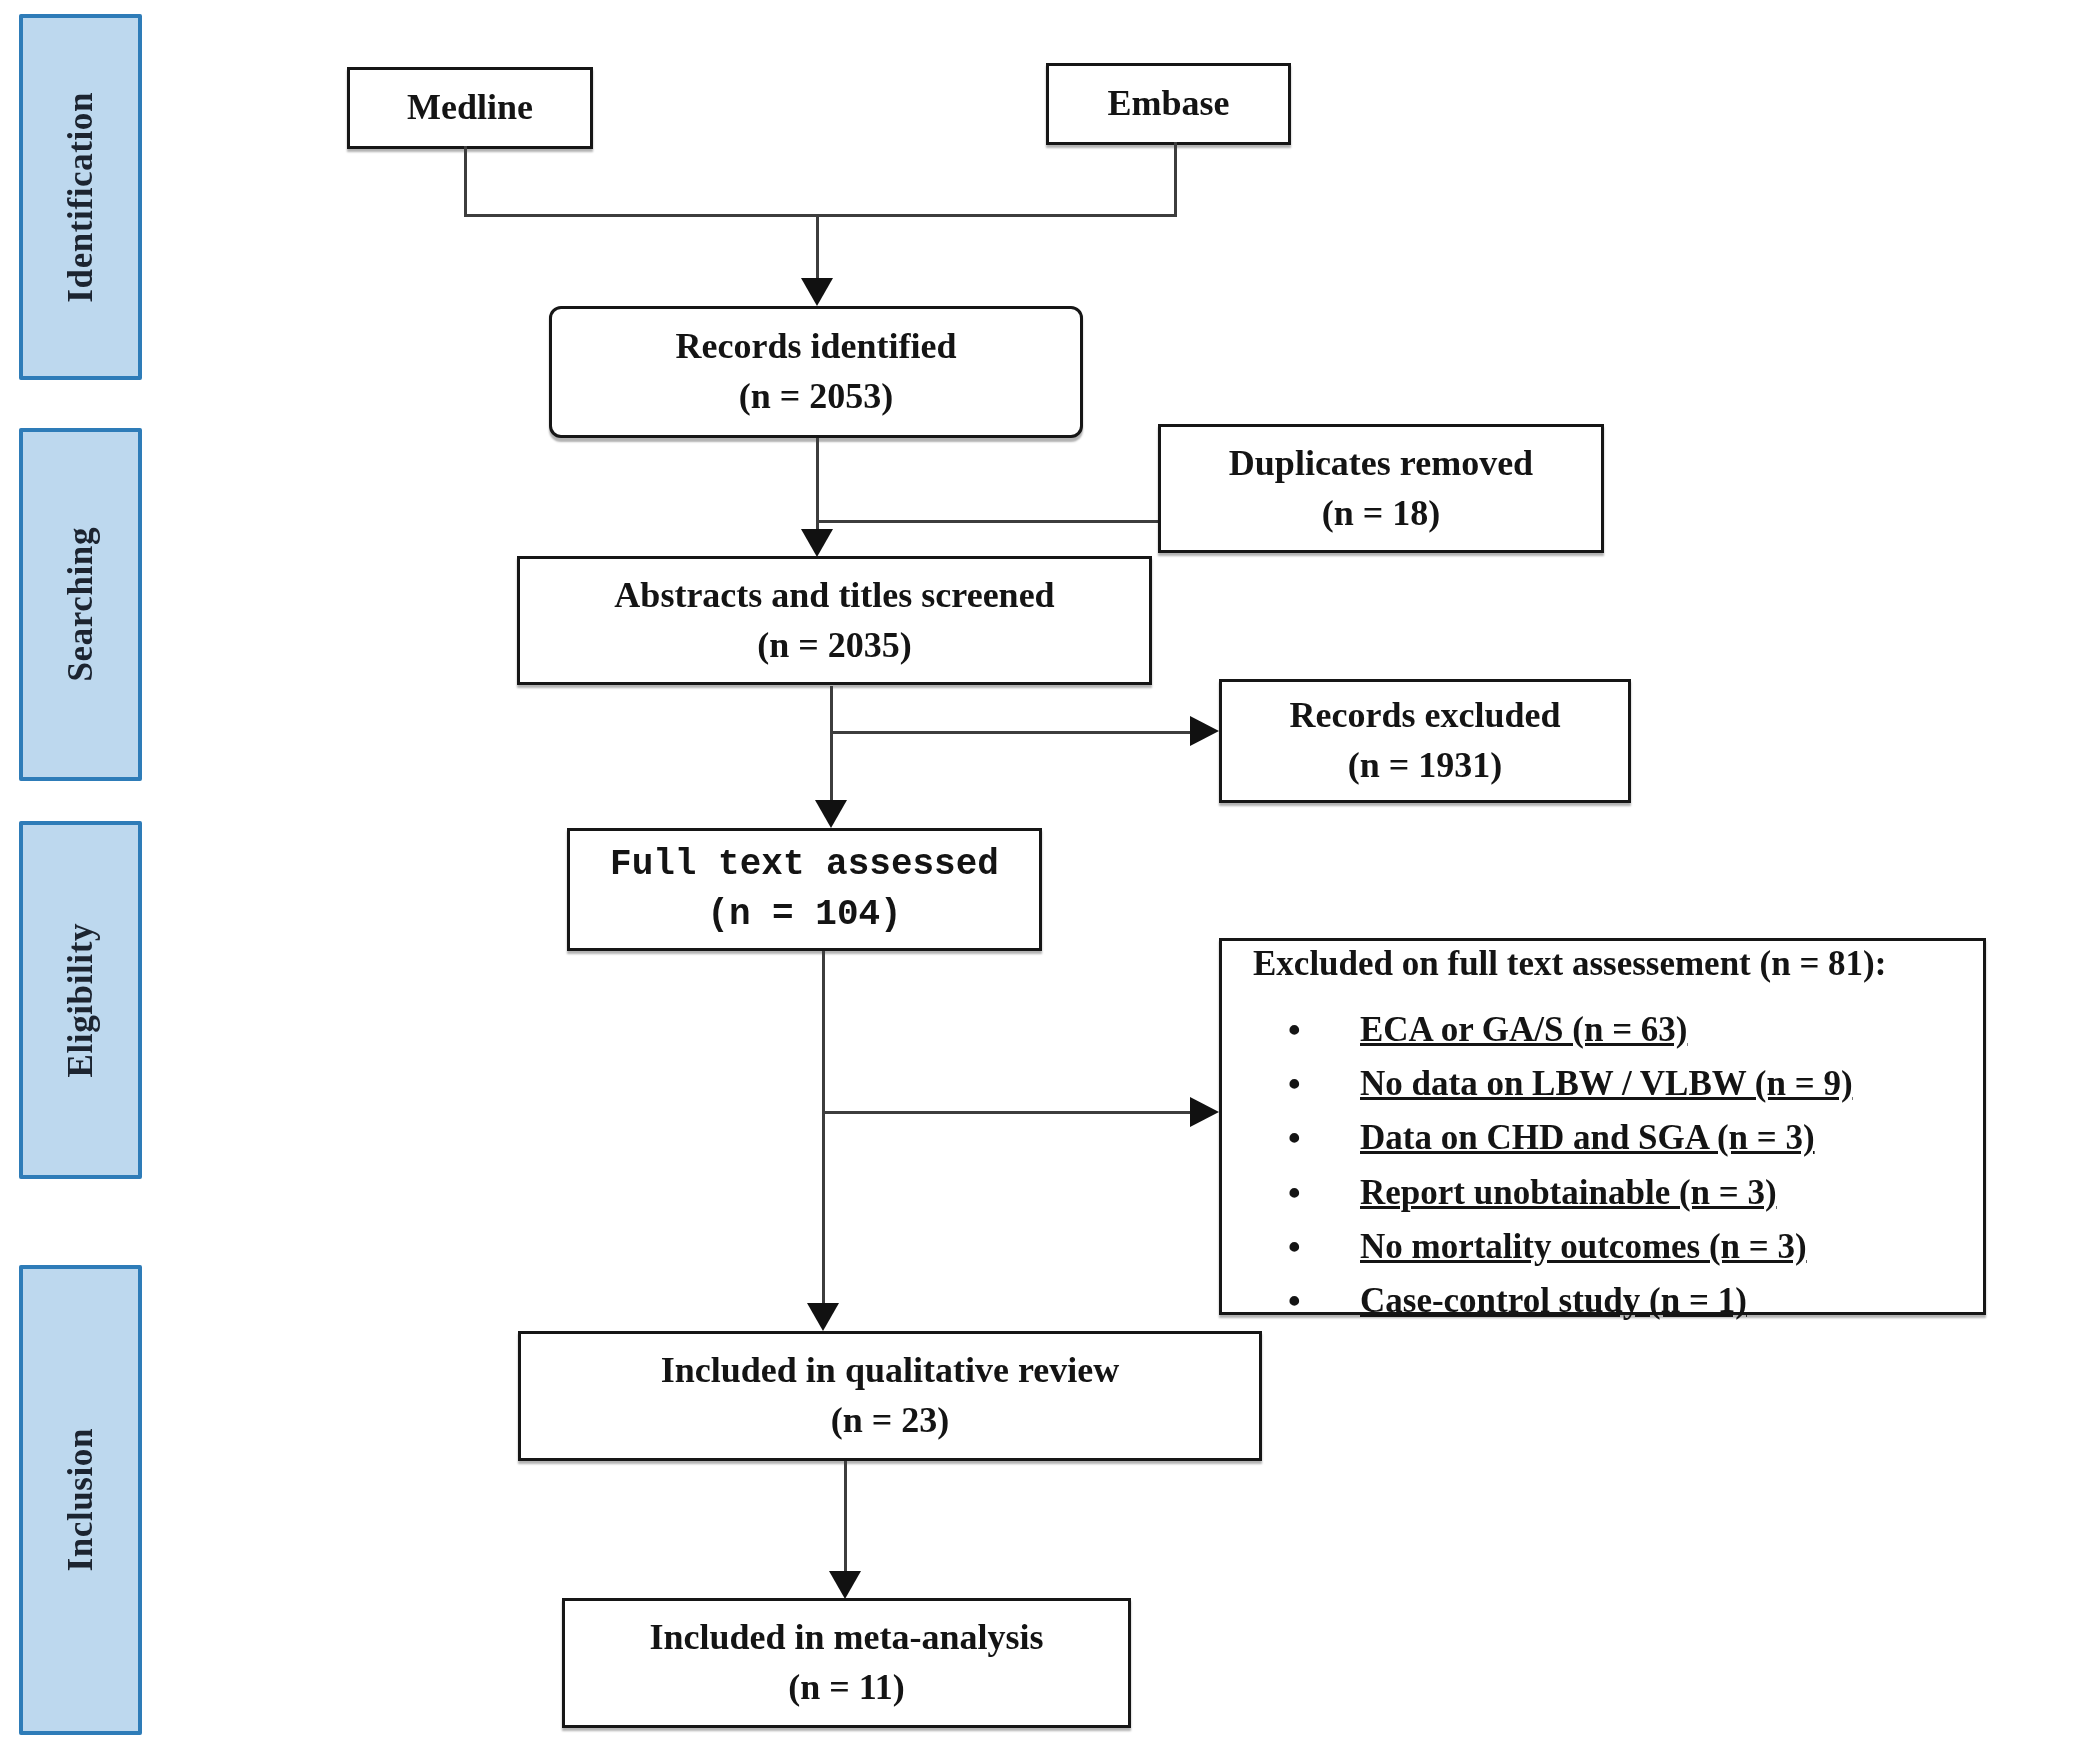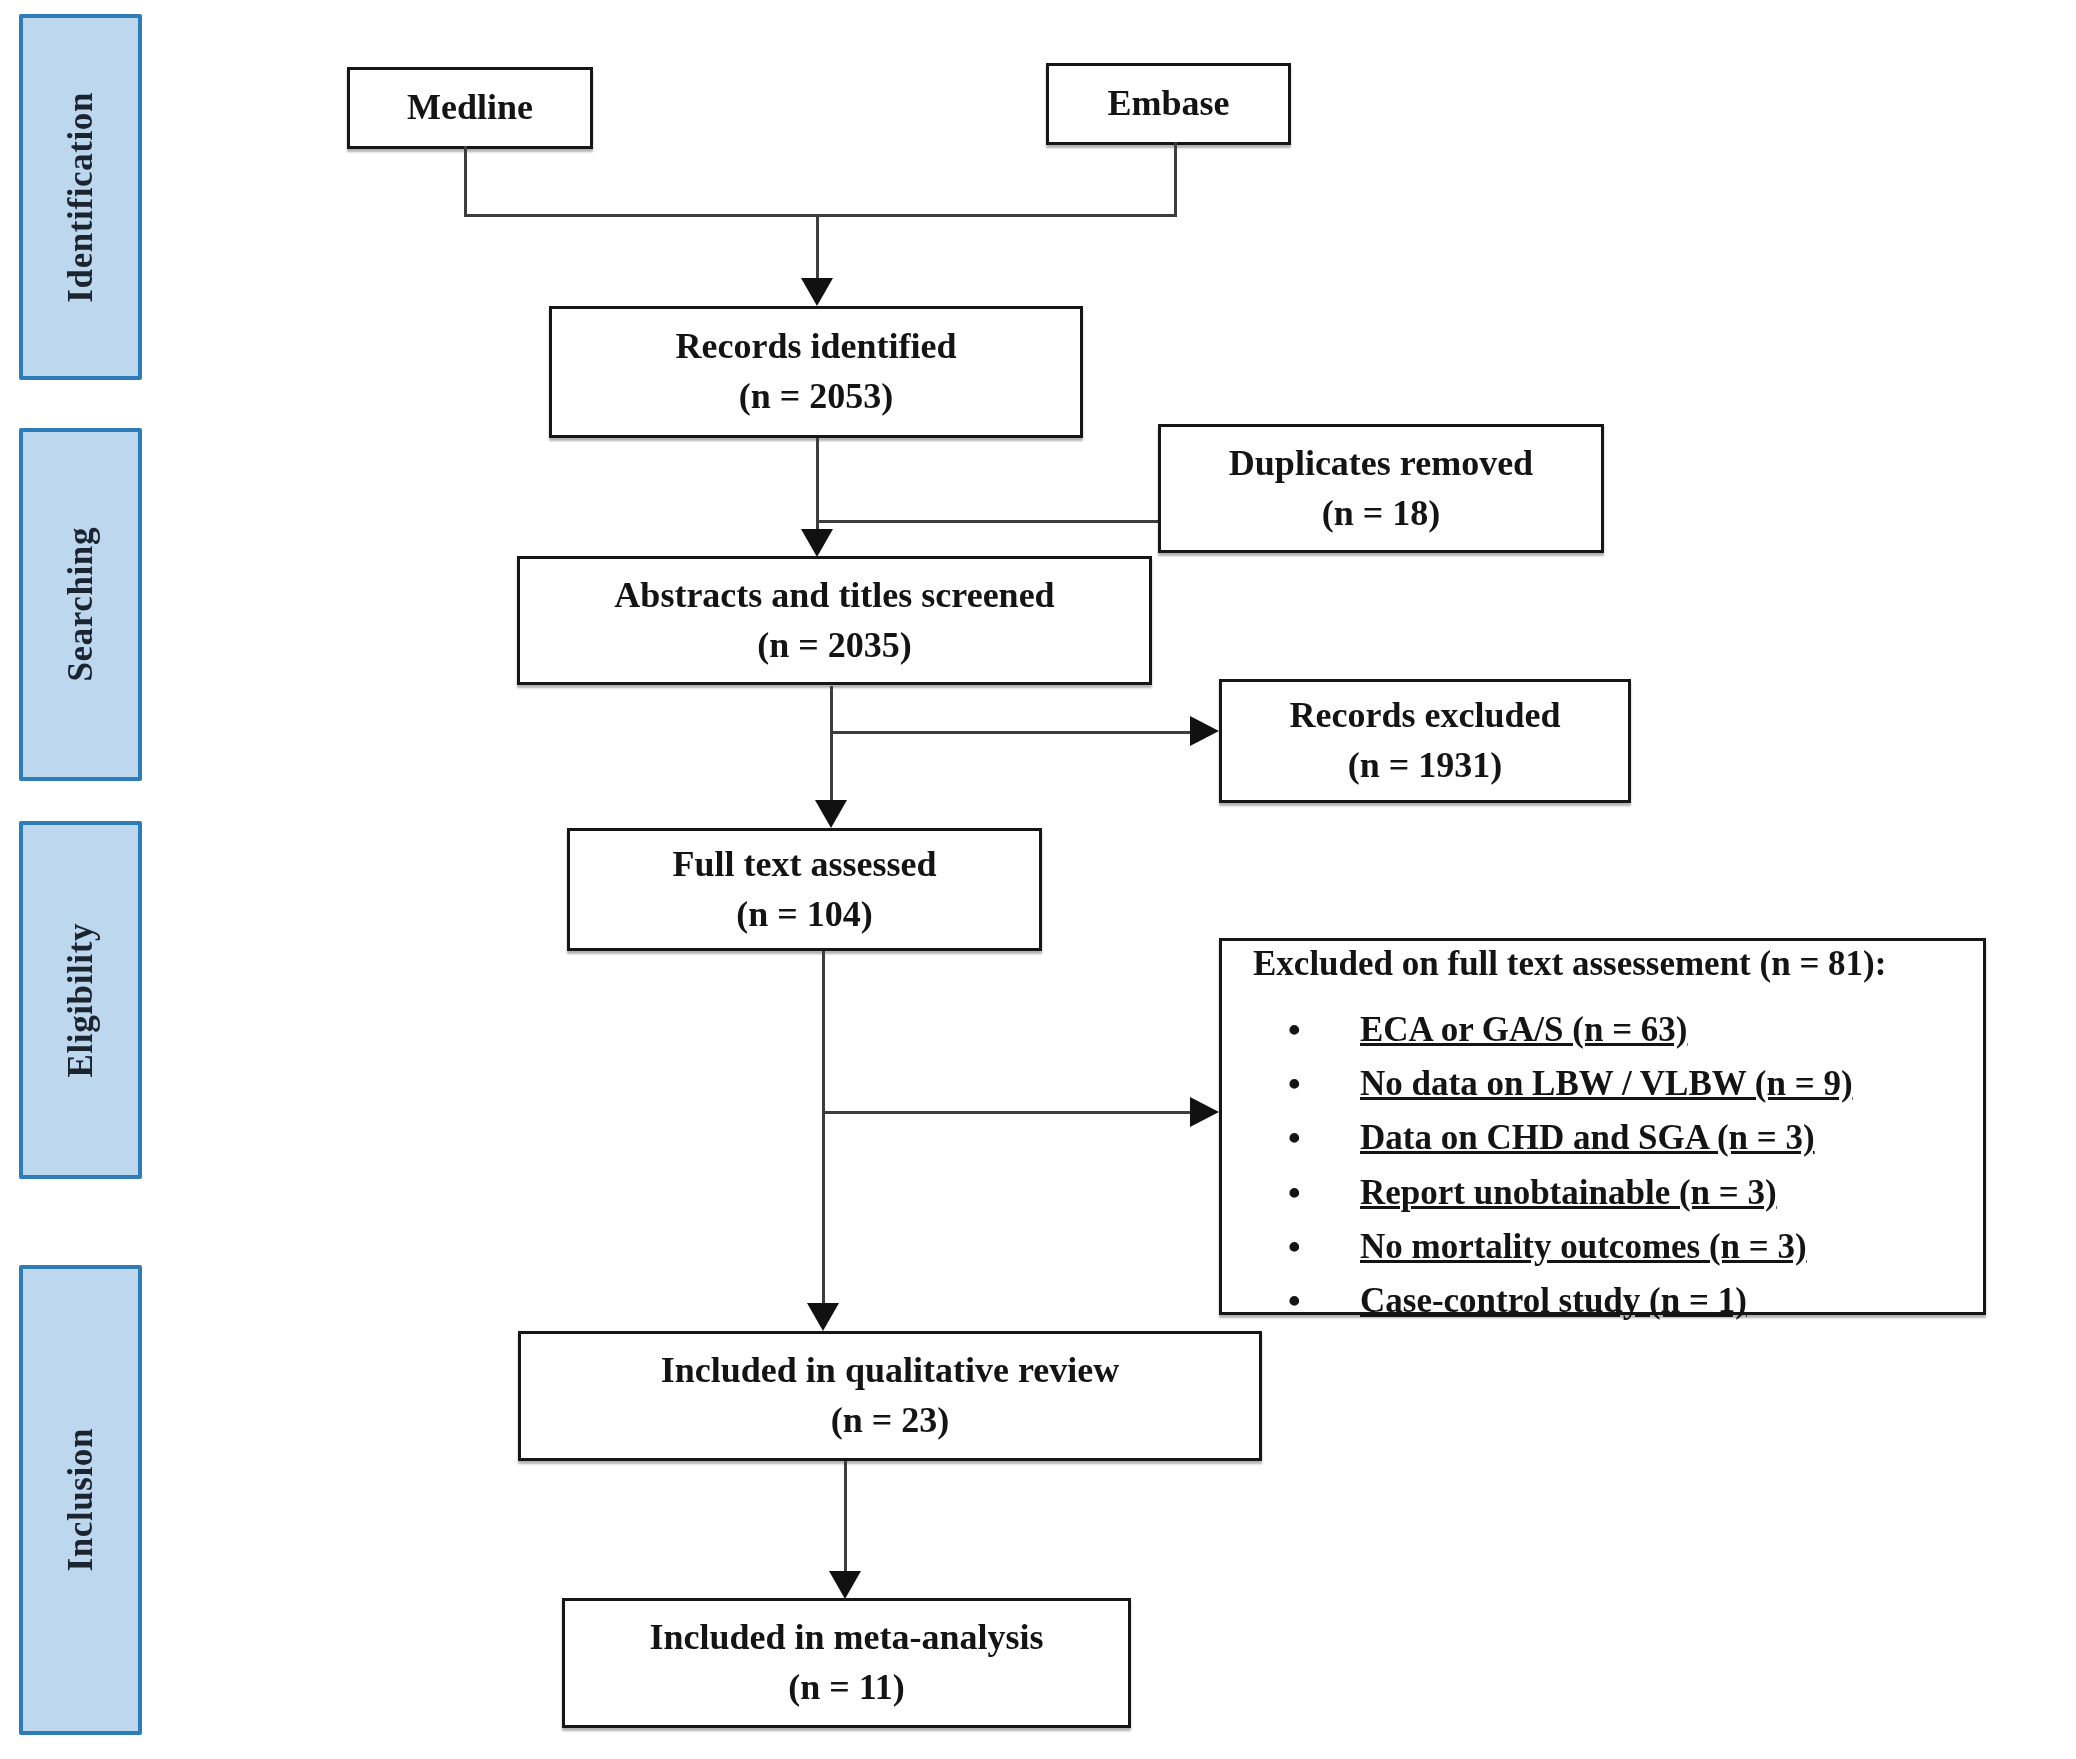--- a/index.html
+++ b/index.html
@@ -121,21 +121,21 @@
   <div class="fbox" style="left:347px; top:67px; width:246px; height:82px;">
     <span class="line">Medline</span>
   </div>
 
   <div class="cline" style="left:464px; top:146px; width:2.5px; height:69px;"></div>
   <div class="cline" style="left:1174px; top:142px; width:2.5px; height:73px;"></div>
   <div class="cline" style="left:464px; top:214px; width:713px; height:3.1px;"></div>
   <div class="cline" style="left:816px; top:216px; width:2.5px; height:64px;"></div>
   <div class="arrow-down" style="left:801px; top:278px;"></div>
 
-  <div class="fbox" style="left:549px; top:306px; width:534px; height:132px;">
+  <div class="fbox" style="left:549px; top:306px; width:534px; height:132px;border-radius:12px;">
     <span class="line">Records identified</span>
     <span class="line">(n = 2053)</span>
   </div>
 
   <div class="cline" style="left:816px; top:438px; width:2.5px; height:93px;"></div>
   <div class="arrow-down" style="left:801px; top:529px;"></div>
   <div class="cline" style="left:818px; top:520px; width:358px; height:2.5px;"></div>
   <div class="arrow-right" style="left:1176px; top:506px;"></div>
 
   <div class="fbox" style="left:1158px; top:424px; width:446px; height:129px;">
@@ -151,21 +151,21 @@
   <div class="cline" style="left:830px; top:686px; width:2.5px; height:117px;"></div>
   <div class="arrow-down" style="left:815px; top:800px;"></div>
   <div class="cline" style="left:832px; top:731px; width:359px; height:2.5px;"></div>
   <div class="arrow-right" style="left:1190px; top:716px;"></div>
 
   <div class="fbox" style="left:1219px; top:679px; width:412px; height:124px;">
     <span class="line">Records excluded</span>
     <span class="line">(n = 1931)</span>
   </div>
 
-  <div class="fbox" style="left:567px; top:828px; width:475px; height:123px;">
+  <div class="fbox" style="left:567px; top:828px; width:475px; height:123px;font-family:Liberation Mono, monospace;">
     <span class="line">Full text assessed</span>
     <span class="line">(n = 104)</span>
   </div>
 
   <div class="cline" style="left:822px; top:951px; width:2.5px; height:354px;"></div>
   <div class="arrow-down" style="left:807px; top:1303px;"></div>
   <div class="cline" style="left:825px; top:1111px; width:366px; height:2.5px;"></div>
   <div class="arrow-right" style="left:1190px; top:1097px;"></div>
 
   <div class="fbox listbox" style="left:1219px; top:938px; width:767px; height:377px;">

